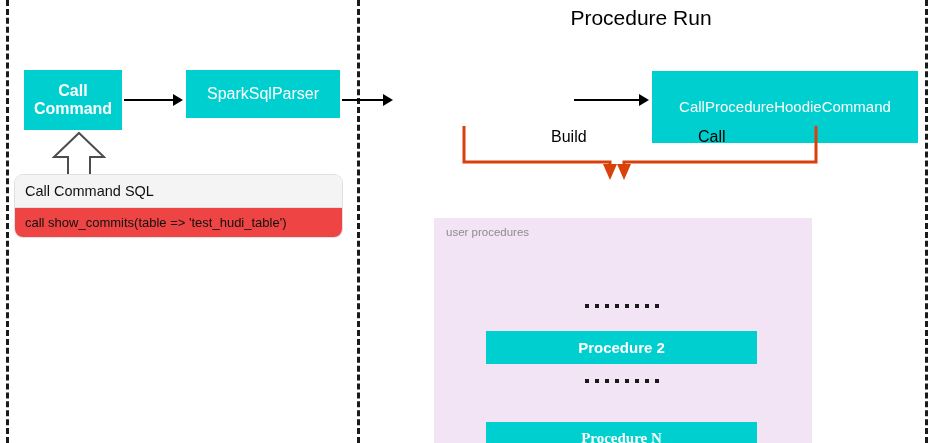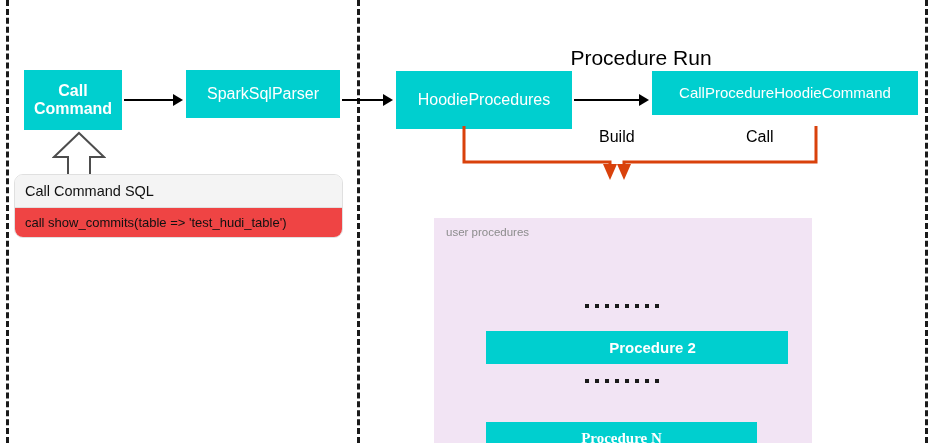--- a/index.html
+++ b/index.html
@@ -30,21 +30,21 @@
 
   
   .section-title {
     position: absolute;
     font-size: 21px;
     color: #000000;
     text-align: center;
     white-space: nowrap;
   }
   #title-sql-parser    { left: 6px;   top: 6px;  width: 351px; }
-  #title-procedure-run { left: 357px; top: 6px;  width: 568px; margin-top: 40px; }
+  #title-procedure-run { left: 357px; top: 6px;  width: 568px; }
 
   
   .node {
     position: absolute;
     background: #00CFCF;
     color: #ffffff;
     display: flex;
     align-items: center;
     justify-content: center;
     text-align: center;
@@ -52,21 +52,21 @@
     line-height: 1.15;
     box-sizing: border-box;
   }
   #node-call-command {
     left: 24px; top: 70px; width: 98px; height: 60px;
     font-weight: bold;
   }
   #node-spark-sql-parser { left: 186px; top: 70px; width: 154px; height: 48px; }
   #node-hoodie-procedures { left: 396px; top: 71px; width: 176px; height: 58px; }
   #node-call-procedure-hoodie-command {
-    left: 652px; top: 71px; width: 266px; height: 44px; font-size: 15px;
+    left: 652px; top: 71px; width: 266px; height: 72px; font-size: 15px;
   }
 
   
   .arrow-line {
     position: absolute;
     height: 0;
     border-top: 2px solid #000000;
   }
   .arrow-head-right {
     position: absolute;
@@ -127,21 +127,20 @@
     top: 126px;
     width: 360px;
     height: 56px;
   }
   .edge-label {
     position: absolute;
     font-size: 16px;
     color: #000000;
     background: transparent;
     white-space: nowrap;
-    margin-left: 48px;
   }
   #label-build { left: 551px; top: 128px; }
   #label-call  { left: 698px; top: 128px; }
 
   
   #user-procedures-panel {
     position: absolute;
     left: 434px;
     top: 176px;
     width: 378px;
@@ -163,21 +162,21 @@
     height: 33px;
     background: #00CFCF;
     color: #ffffff;
     font-size: 15px;
     font-weight: bold;
     display: flex;
     align-items: center;
     justify-content: center;
   }
   #procedure-box-0 { top: 38px; }
-  #procedure-box-1 { top: 113px; padding-left: 31px; }
+  #procedure-box-1 { top: 113px; }
   #procedure-box-2 { top: 204px; font-family: Liberation Serif, serif; }
 
   .dots-separator {
     position: absolute;
     left: 52px;
     width: 271px;
     height: 30px;
     display: flex;
     align-items: center;
     justify-content: center;
@@ -204,21 +203,20 @@
 
   <div class="node" id="node-call-command">
     <div>
       <div>Call</div>
       <div>Command</div>
     </div>
   </div>
 
   <div class="node" id="node-spark-sql-parser">SparkSqlParser</div>
 
-  <div class="node" id="node-hoodie-procedures">HoodieProcedures</div>
 
   <div class="node" id="node-call-procedure-hoodie-command">CallProcedureHoodieCommand</div>
 
   <div class="arrow-line" id="arrow1-line"></div>
   <div class="arrow-head-right" id="arrow1-head"></div>
 
   <div class="arrow-line" id="arrow2-line"></div>
   <div class="arrow-head-right" id="arrow2-head"></div>
 
   <div class="arrow-line" id="arrow3-line"></div>

